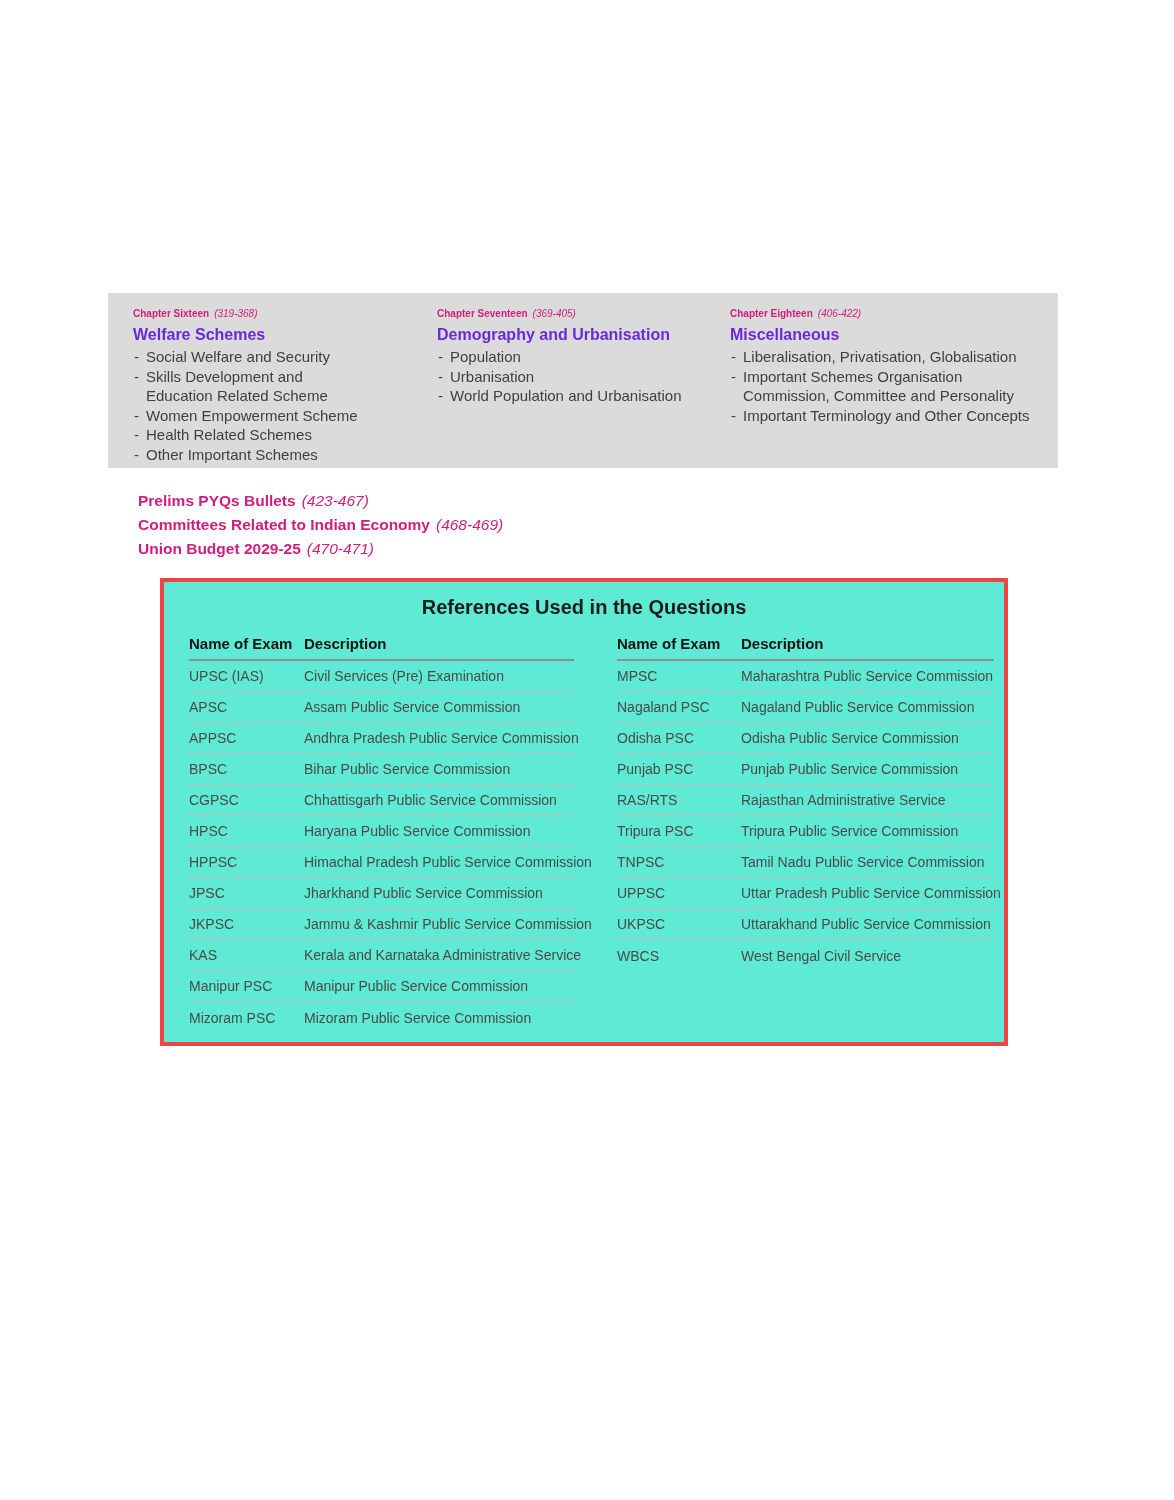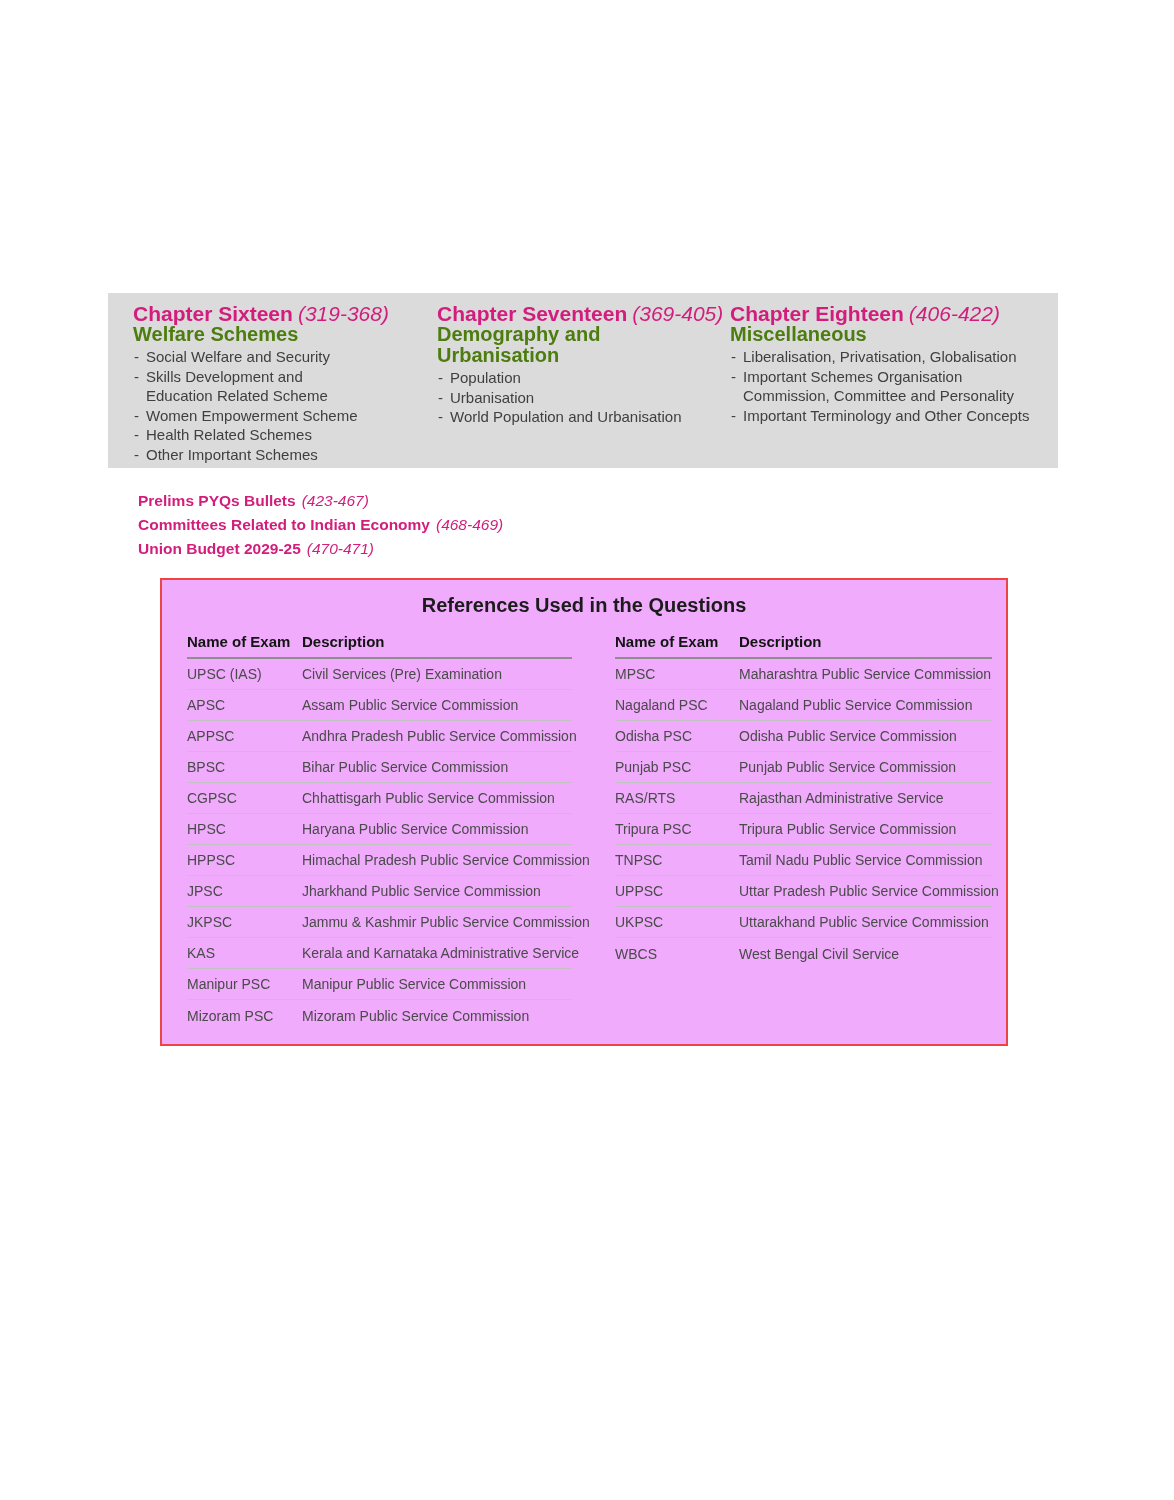--- a/index.html
+++ b/index.html
@@ -18,24 +18,24 @@
     left: 108px; top: 293px;
     width: 950px; height: 175px;
     background: #dbdbdb;
     display: flex;
     padding: 11px 0 0 25px;
   }
   .chapter-col { padding-right: 10px; }
   .chapter-col.c1 { width: 304px; }
   .chapter-col.c2 { width: 293px; }
   .chapter-col.c3 { flex: 1; }
-  .ch-head { font-size: 21px; line-height: 20px; white-space: nowrap; }
+  .ch-head { font-size: 10px; line-height: 20px; white-space: nowrap; }
   .ch-name { color: #d21d7d; font-weight: bold; }
   .ch-pages { color: #d21d7d; font-style: italic; margin-left: 5px; }
-  .ch-title { font-size: 20px; line-height: 21px; font-weight: bold; color: #4d7c0f; }
+  .ch-title { font-size: 16px; line-height: 21px; font-weight: bold; color: #6d28d9; }
   .toc-items { margin-top: 2px; }
   .toc-item {
     position: relative;
     padding-left: 13px;
     font-size: 15px;
     line-height: 19.5px;
     color: #3f3f3f;
   }
   .toc-item .dash { position: absolute; left: 1px; }
   .toc-item .toc-text { white-space: pre-line; }
@@ -47,22 +47,22 @@
   }
   .special-line { font-size: 15.5px; line-height: 24px; white-space: nowrap; }
   .sp-label { color: #d21d7d; font-weight: bold; }
   .sp-pages { color: #d21d7d; font-style: italic; margin-left: 6px; }
 
   
   .ref-box {
     position: absolute;
     left: 160px; top: 578px;
     width: 848px; height: 468px;
-    border: 2px solid #ef4444;
-    background: #f0abfc;
+    border: 4px solid #ef4444;
+    background: #5eead4;
   }
   .ref-title {
     margin-top: 14px;
     text-align: center;
     font-size: 20px;
     font-weight: bold;
     color: #1c1c1c;
   }
   .ref-tables {
     display: flex;

